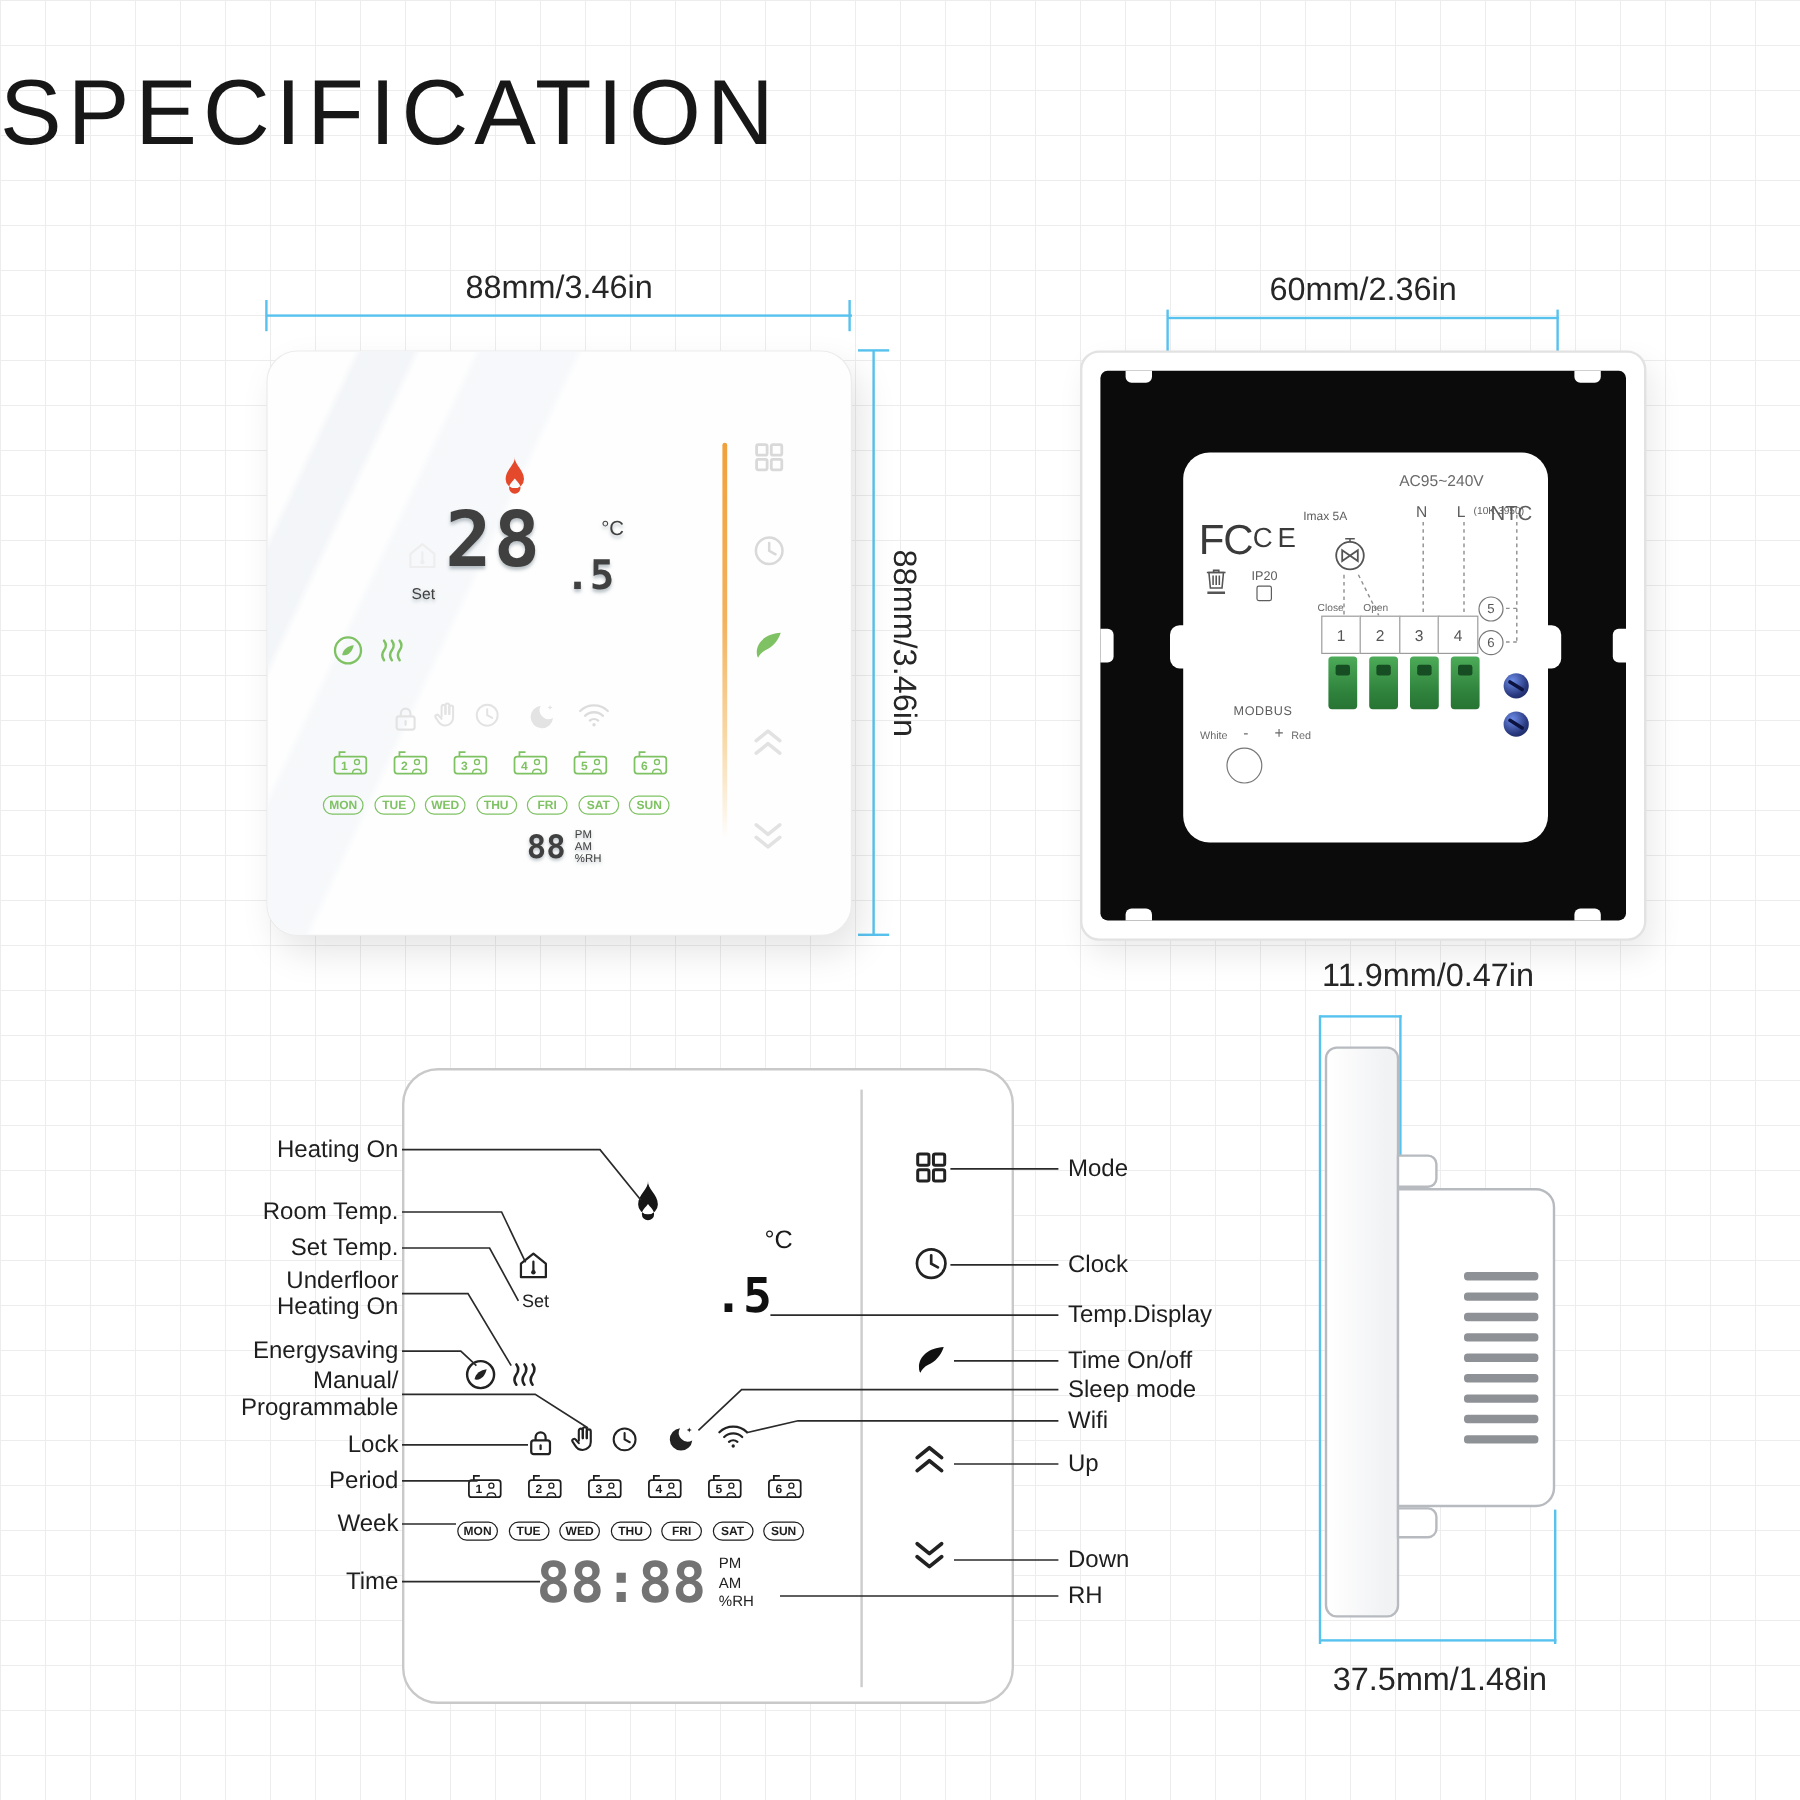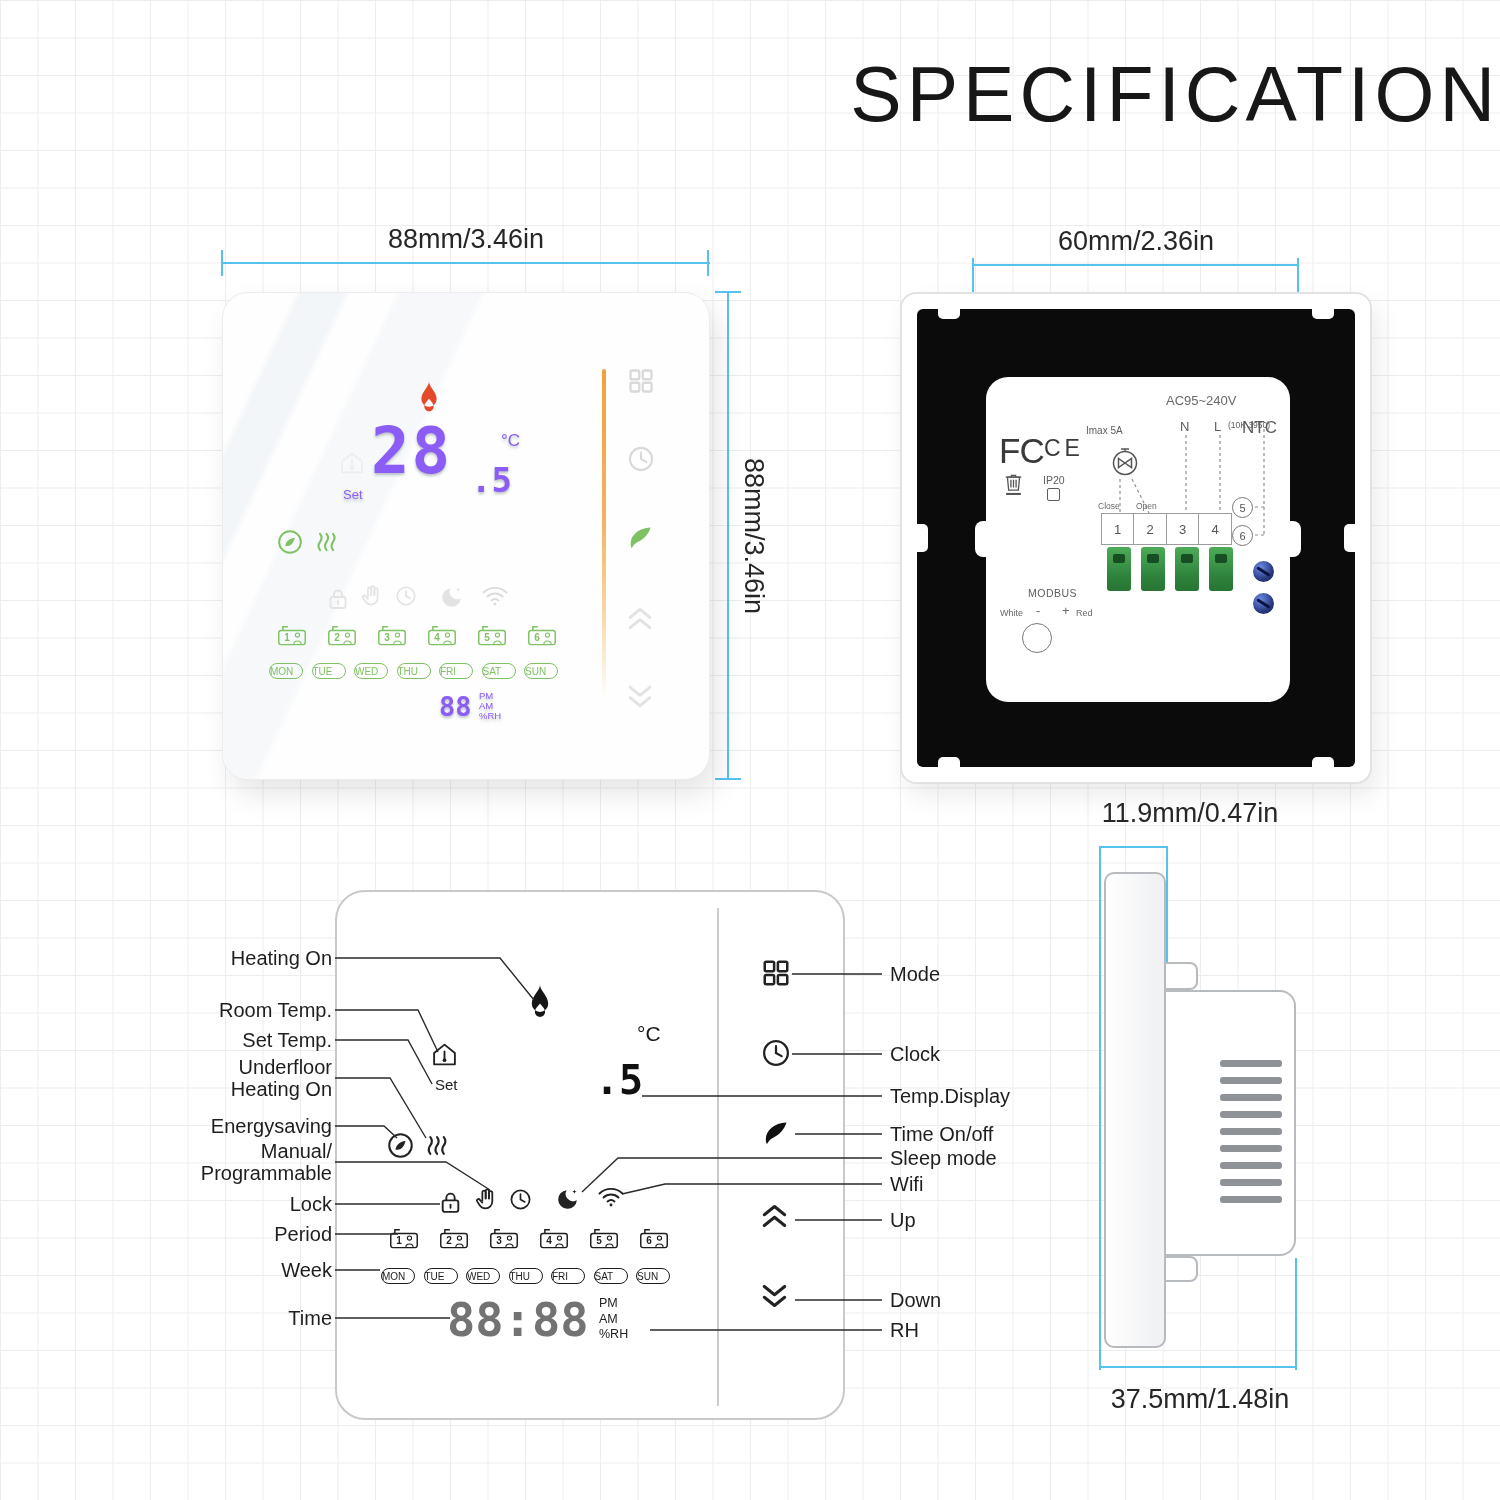--- a/index.html
+++ b/index.html
@@ -1,26 +1,26 @@
 <!DOCTYPE html>
 <html><head>
 <meta charset="utf-8">
 <style>
 *{box-sizing:border-box;margin:0;padding:0}
 html,body{width:1500px;height:1500px}
 body{position:relative;background:#fff;font-family:"Liberation Sans","DejaVu Sans",sans-serif;color:#222;overflow:hidden}
 .grid{position:absolute;inset:0;background-image:linear-gradient(#ededed 1px,transparent 1px),linear-gradient(90deg,#ededed 1px,transparent 1px);background-size:37.5px 37.5px}
 .abs{position:absolute}
-.title{position:absolute;top:50px;width:100%;text-align:right;font-size:77px;font-weight:500;letter-spacing:5px;color:#171717}
+.title{position:absolute;top:50px;width:100%;text-align:left;font-size:77px;font-weight:500;letter-spacing:5px;color:#171717}
 .dim{position:absolute;background:#58c2ee}
 .dim-label{position:absolute;font-size:27px;color:#262626;text-align:center;white-space:nowrap}
 .seg{font-family:"DejaVu Sans Mono",monospace;font-weight:bold;line-height:1}
-.lcd{color:#8b5cf6;text-shadow:0 2px 3px rgba(125,140,150,.55)}
+.lcd{color:#404040;text-shadow:0 2px 3px rgba(125,140,150,.55)}
 .icon{position:absolute;line-height:0}
-.pill{display:inline-block;border:1.5px solid currentColor;border-radius:8px;font-size:10px;font-weight:normal;width:34px;text-align:left;padding:1.5px 0;line-height:1.1}
+.pill{display:inline-block;border:1.5px solid currentColor;border-radius:8px;font-size:10px;font-weight:bold;width:34px;text-align:center;padding:1.5px 0;line-height:1.1}
 .device-front{position:absolute;left:222px;top:292px;width:488px;height:488px;background:#fefefe;border:1px solid #ececec;border-radius:26px;box-shadow:8px 14px 30px rgba(0,0,0,.10)}
 .sheen{position:absolute;inset:0;border-radius:26px;background:linear-gradient(115deg,rgba(255,255,255,0) 10%,rgba(241,244,247,.85) 11%,rgba(241,244,247,.85) 17%,rgba(255,255,255,0) 18%,rgba(255,255,255,0) 24%,rgba(243,246,249,.7) 25%,rgba(243,246,249,.7) 36%,rgba(255,255,255,0) 37%)}
 .device-diagram{position:absolute;left:335px;top:890px;width:510px;height:530px;background:#fff;border:2.5px solid #c9c9c9;border-radius:30px}
 .back-outer{position:absolute;left:900px;top:292px;width:472px;height:492px;background:#fff;border:2px solid #e2e2e2;border-radius:16px;box-shadow:6px 12px 26px rgba(0,0,0,.08)}
 .back-black{position:absolute;inset:15px;background:#0b0b0b;border-radius:6px}
 .notch{position:absolute;background:#fff}
 .module{position:absolute;left:84px;top:83px;width:304px;height:325px;background:#fff;border-radius:22px}
 .module::before,.module::after{content:"";position:absolute;width:13px;height:36px;background:#fff;top:144px}
 .module::before{left:-11px;border-radius:8px 0 0 8px}
 .module::after{right:-11px;border-radius:0 8px 8px 0}

